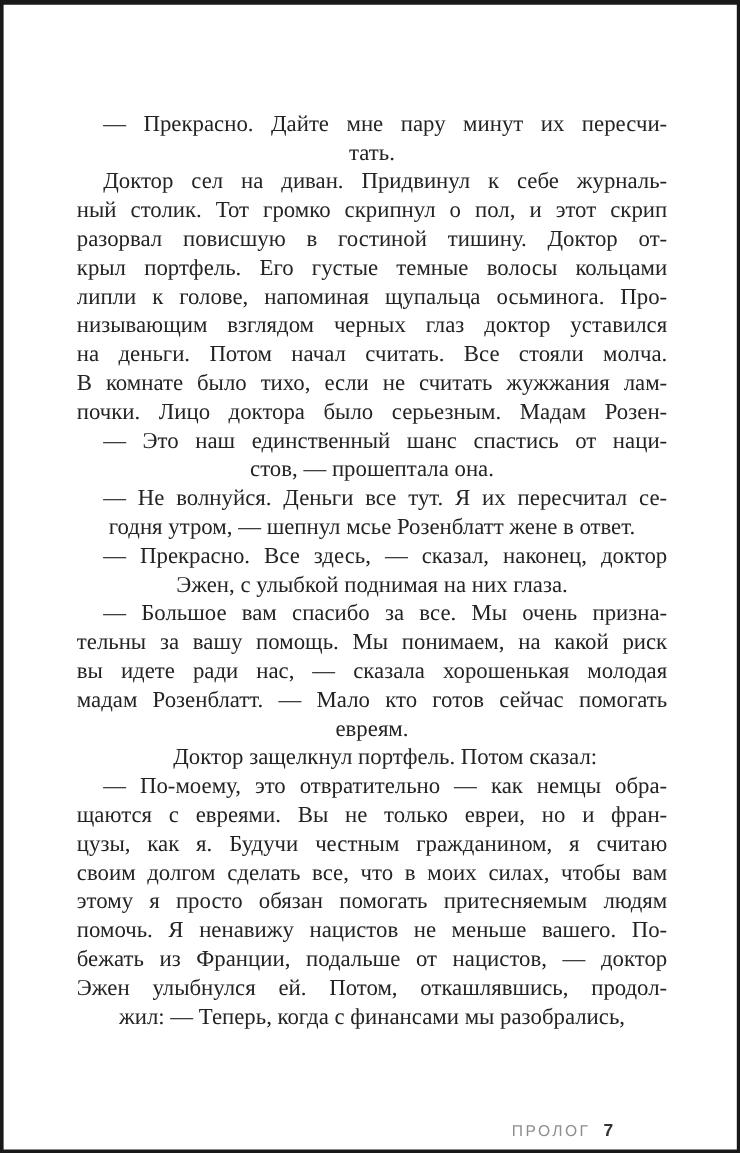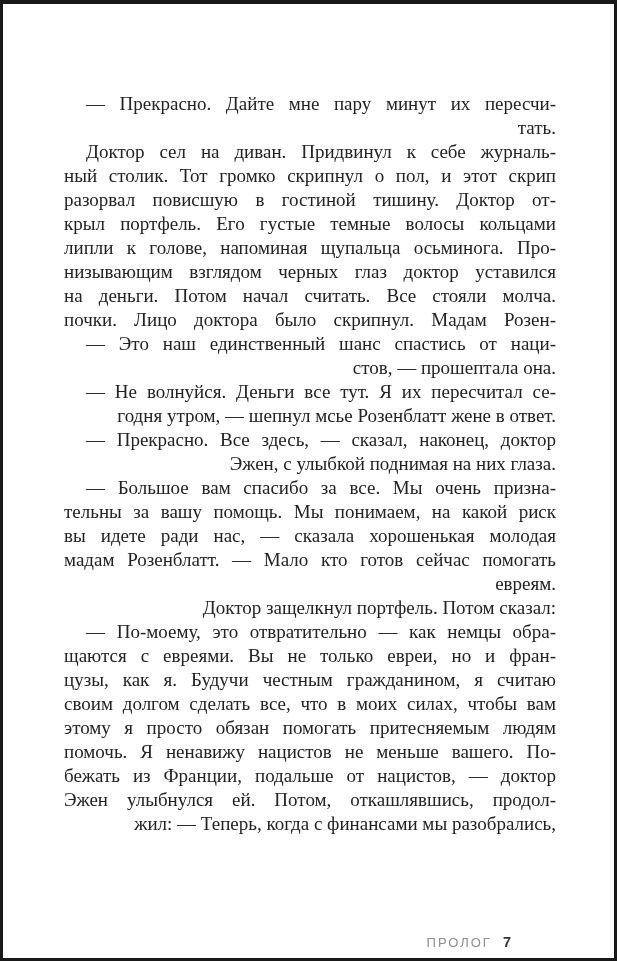--- a/index.html
+++ b/index.html
@@ -23,21 +23,21 @@
     left: 61px;
     top: 88px;
     width: 492px;
     font-size: 19px;
     line-height: 24px;
     color: #232323;
   }
   .paragraph { margin: 0; padding: 0; }
   .line {
     display: block;
-    text-align: right;
+    text-align: center;
     white-space: normal;
   }
   .line.justify {
     text-align: justify;
     text-align-last: justify;
   }
   .line.indent { text-indent: 22px; }
   .page-footer {
     position: absolute;
     top: 898px;
@@ -70,21 +70,22 @@
         <div class="line">тать.</div>
       </div>
       <div class="paragraph">
         <div class="line justify indent">Доктор сел на диван. Придвинул к себе журналь-</div>
         <div class="line justify">ный столик. Тот громко скрипнул о пол, и этот скрип</div>
         <div class="line justify">разорвал повисшую в гостиной тишину. Доктор от-</div>
         <div class="line justify">крыл портфель. Его густые темные волосы кольцами</div>
         <div class="line justify">липли к голове, напоминая щупальца осьминога. Про-</div>
         <div class="line justify">низывающим взглядом черных глаз доктор уставился</div>
         <div class="line justify">на деньги. Потом начал считать. Все стояли молча.</div>
-        <div class="line justify">почки. Лицо доктора было скрипнул. Мадам Розен-</div>
+        <div class="line justify">В комнате было тихо, если не считать жужжания лам-</div>
+        <div class="line justify">почки. Лицо доктора было серьезным. Мадам Розен-</div>
       </div>
       <div class="paragraph">
         <div class="line justify indent">— Это наш единственный шанс спастись от наци-</div>
         <div class="line">стов, — прошептала она.</div>
       </div>
       <div class="paragraph">
         <div class="line justify indent">— Не волнуйся. Деньги все тут. Я их пересчитал се-</div>
         <div class="line">годня утром, — шепнул мсье Розенблатт жене в ответ.</div>
       </div>
       <div class="paragraph">

